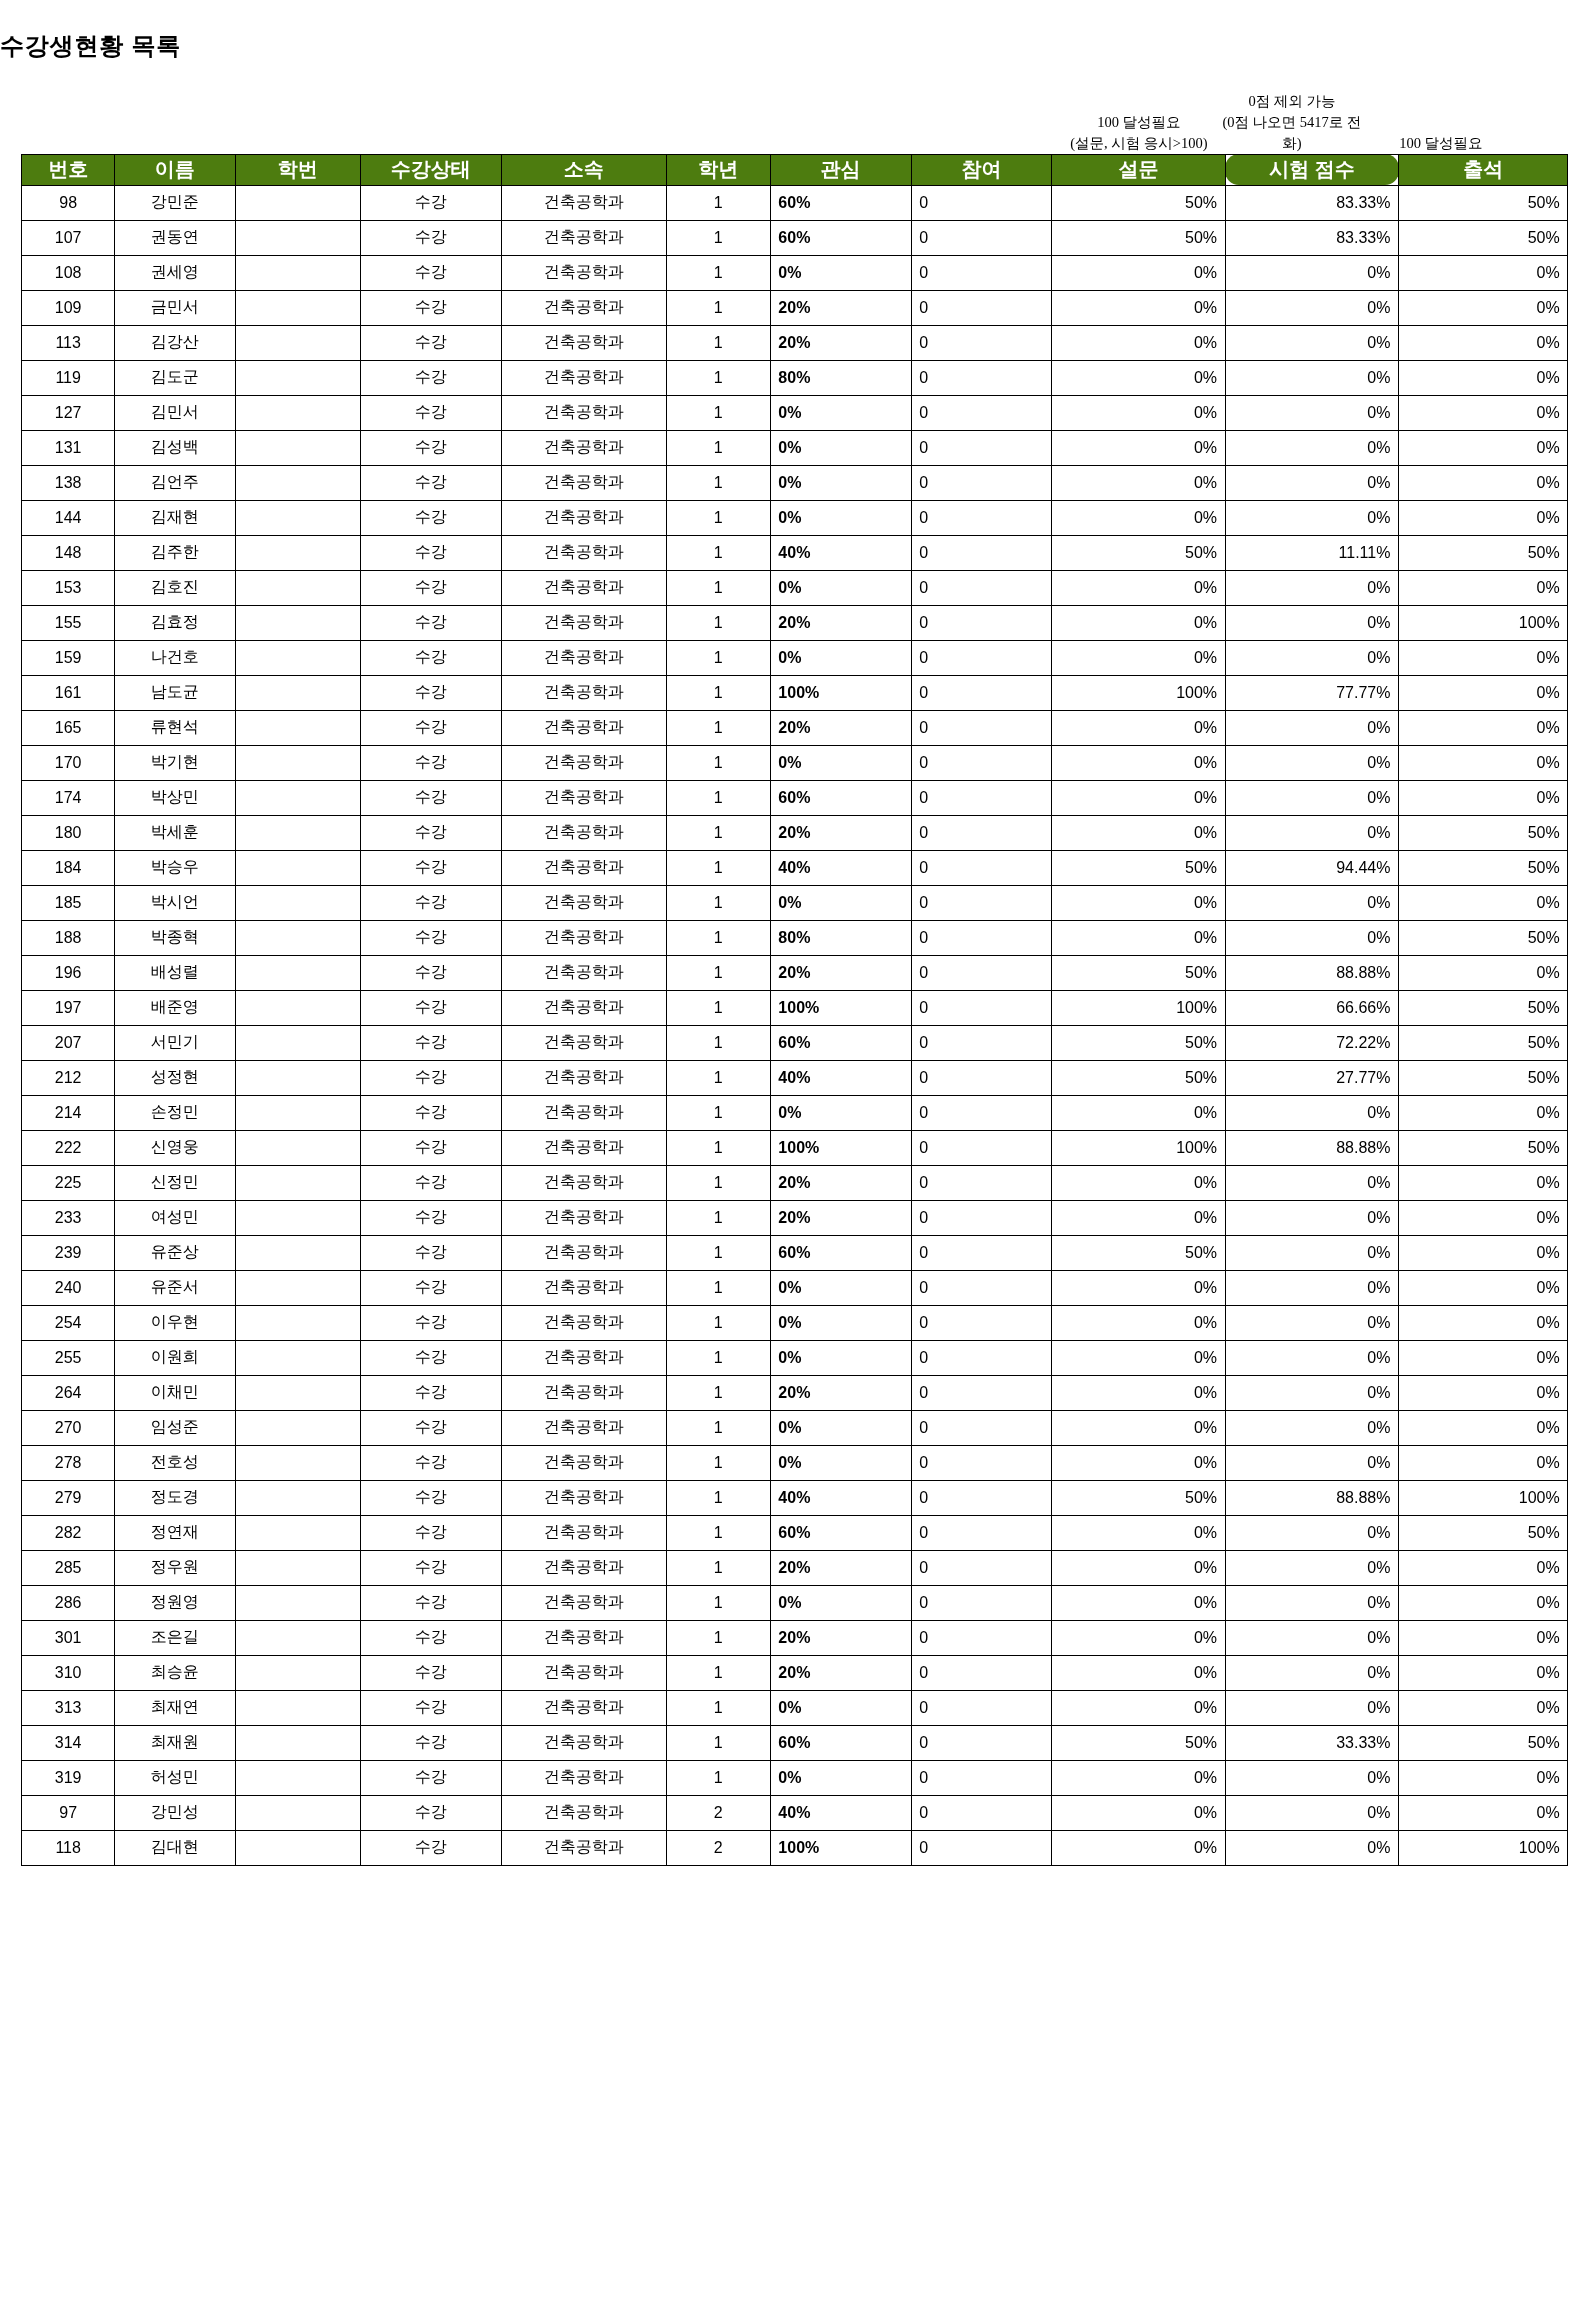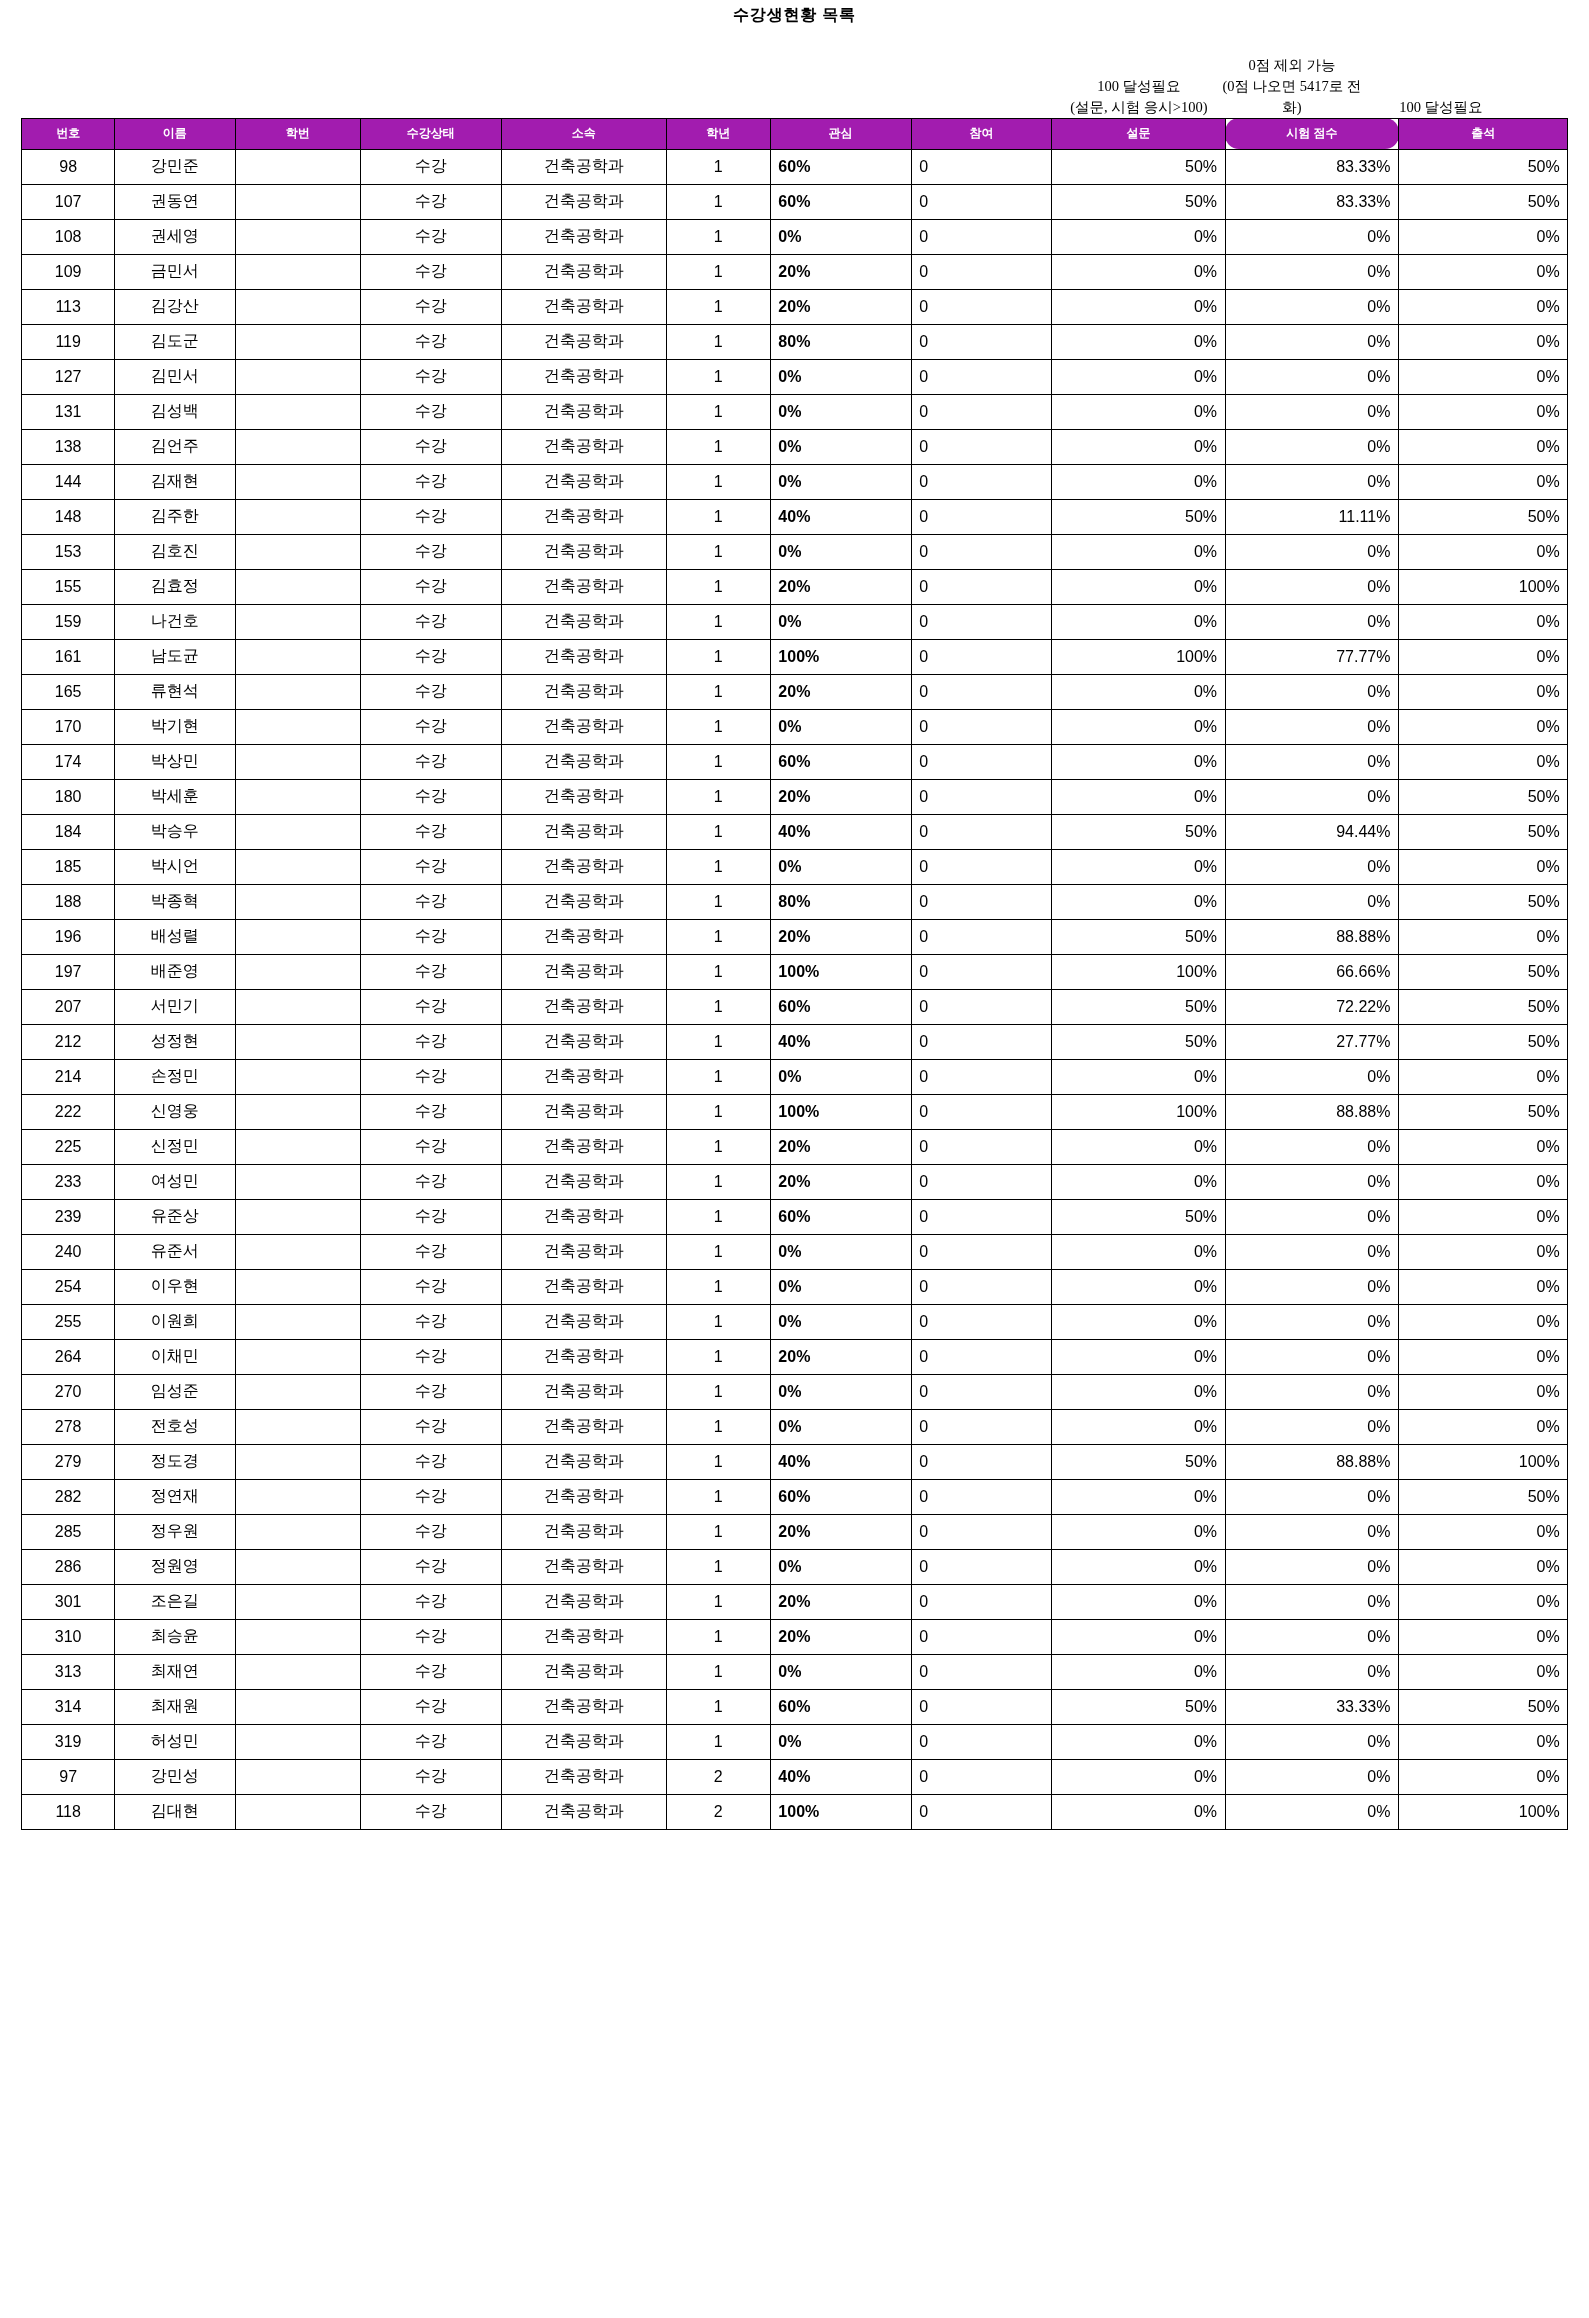--- a/index.html
+++ b/index.html
@@ -11,25 +11,25 @@
     width: 1589px;
     font-family: "Liberation Sans", sans-serif;
     color: #000000;
   }
   .page {
     width: 1589px;
     box-sizing: border-box;
     padding: 0;
   }
   .doc-title {
-    text-align: center;
-    font-size: 16px;
+    text-align: left;
+    font-size: 24px;
     font-weight: bold;
     letter-spacing: 0.8px;
-    padding-top: 5px;
+    padding-top: 30px;
     padding-bottom: 7.7px;
   }
   .notes-row {
     display: flex;
     justify-content: flex-start;
     align-items: flex-end;
     padding-left: 0;
     height: 84px;
     box-sizing: border-box;
     margin: 0 21.4px;
@@ -59,26 +59,26 @@
   table.grid th, table.grid td {
     border: 0.8px solid #000000;
     font-size: 16px;
     height: 35px;
     padding: 0 7.7px;
     box-sizing: border-box;
     white-space: nowrap;
     overflow: hidden;
   }
   table.grid thead th {
-    background: #a21caf;
+    background: #4d7c0f;
     color: #ffffff;
     font-weight: bold;
     text-align: center;
     height: 31px;
-    font-size: 12px;
+    font-size: 20px;
   }
   
   .c-no      { width: 88px; text-align: center; }
   .c-name    { width: 115px; text-align: center; }
   .c-sid     { width: 119px; text-align: center; }
   .c-status  { width: 134px; text-align: center; }
   .c-dept    { width: 157px; text-align: center; }
   .c-grade   { width: 99px; text-align: center; }
   .c-interest{ width: 134px; text-align: left; font-weight: bold; }
   .c-join    { width: 134px; text-align: left; }

